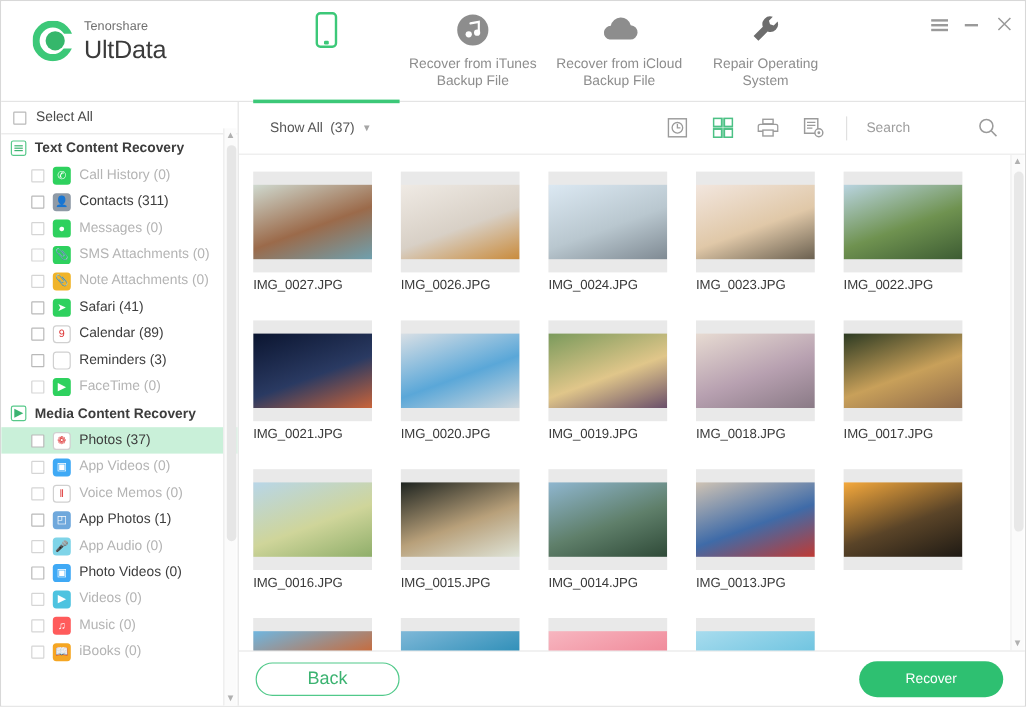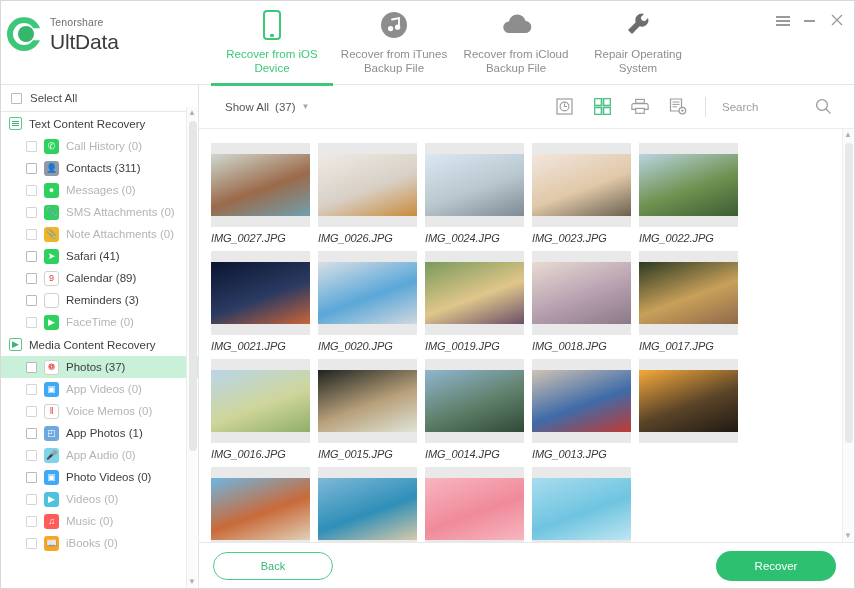--- a/index.html
+++ b/index.html
@@ -22,21 +22,21 @@
     height: 84px;
     position: relative;
     display: flex;
     align-items: flex-start;
     background: #fff;
     border-bottom: 1px solid #e4e4e4;
     flex: 0 0 84px;
   }
   .brand {
     display: flex; align-items: center;
-    padding: 16px 0 0 6px;
+    padding: 16px 0 0 26px;
     width: 210px;
   }
   .brand-logo { width: 34px; height: 34px; position: relative; flex:0 0 34px; }
   .brand-logo .ring {
     position:absolute; inset:0;
     border-radius:50%;
     border: 6px solid #3cc878;
     clip-path: polygon(0 0, 100% 0, 100% 32%, 50% 32%, 50% 68%, 100% 68%, 100% 100%, 0 100%);
   }
   .brand-logo .dot {
@@ -97,20 +97,21 @@
     width: 11px; height: 11px; border: 1px solid #b9b9b9;
     background: #fff; border-radius: 1px; flex: 0 0 11px;
     cursor: pointer;
   }
   .cb.dim { border-color:#d5d5d5; }
   .grouphdr {
     display:flex; align-items:center; gap:7px;
     padding: 5px 0 5px 8px;
     font-size: 11.5px; color:#3d3d3d;
     cursor: pointer;
+    font-weight: bold;
   }
   .gicon {
     width: 13px; height: 13px; flex:0 0 13px;
     border: 1px solid #57c98a; border-radius: 2px;
     display:flex; align-items:center; justify-content:center;
     font-size: 9px; color:#3cb371; line-height:1;
     background:#fff;
   }
   .gicon .bars { width:7px; }
   .gicon .bars b { display:block; height:1px; background:#3cb371; margin:1.2px 0; }
@@ -160,22 +161,21 @@
     font-family:"Liberation Sans", sans-serif; width: 92px; background:transparent;
   }
   .searchbox input::placeholder { color:#9d9d9d; }
 
   .gridwrap { flex:1; position:relative; overflow:hidden; }
   .grid {
     position:absolute; inset:0 12px 0 0;
     padding: 14px 0 0 8px;
     display:flex; flex-wrap:wrap;
     align-content:flex-start;
-    gap: 0;
-    font-style: italic;
+    gap: 16px;
   }
   .cell {
     width: 107px; margin: 0 0 7px 0; padding: 0 4px;
     cursor:pointer;
   }
   .thumbbox {
     width: 99px; height: 84px;
     background: #e9e9e9;
     display:flex; align-items:center; justify-content:center;
     overflow:hidden;
@@ -190,21 +190,21 @@
 
   .footer {
     height: 46px; flex: 0 0 46px;
     border-top: 1px solid #e8e8e8;
     display:flex; align-items:center; justify-content:space-between;
     padding: 0 18px 0 14px;
   }
   .btn-back {
     width: 120px; height: 28px; border-radius: 16px;
     border: 1px solid #51c98a; background:#fff; color:#3cb371;
-    font-size: 11px; cursor:pointer; font-family:"Liberation Sans", sans-serif;
+    font-size: 15px; cursor:pointer; font-family:"Liberation Sans", sans-serif;
   }
   .btn-recover {
     width: 120px; height: 30px; border-radius: 16px;
     border: none; background:#2ec071; color:#fff;
     font-size: 11.5px; cursor:pointer; font-family:Liberation Sans, sans-serif;
   }
 </style>
 </head>
 <body>
 
@@ -224,24 +224,20 @@
     </div>
 
     <div class="tabs">
 
       <div class="tab active">
         <div class="ticon">
           <svg width="20" height="30" viewBox="0 0 20 30">
               <rect x="2" y="1" width="16" height="28" rx="3" fill="none" stroke="#3cc878" stroke-width="2"></rect>
               <rect x="8" y="24" width="4" height="3" rx="1" fill="#3cc878"></rect>
             </svg>
-        </div>
-        <div class="tlabel">
-          <div>Recover from iOS</div>
-          <div>Device</div>
         </div>
       </div>
 
       <div class="tab">
         <div class="ticon">
           <svg width="28" height="28" viewBox="0 0 28 28">
               <circle cx="14" cy="14" r="13" fill="#8d8d8d"></circle>
               <path d="M12 8.5l7-1.3v8.1" fill="none" stroke="#fff" stroke-width="1.8" stroke-linecap="round"></path>
               <circle cx="10.6" cy="17.6" r="2.6" fill="#fff"></circle>
               <circle cx="17.6" cy="16.2" r="2.6" fill="#fff"></circle>

